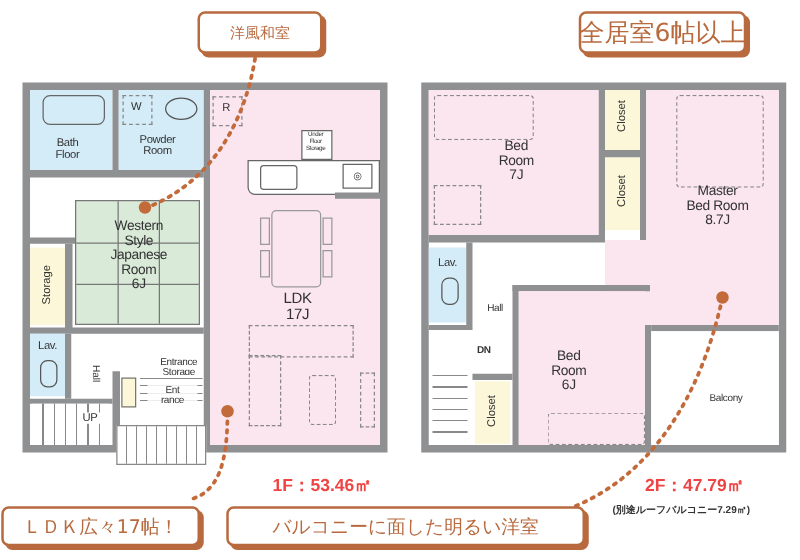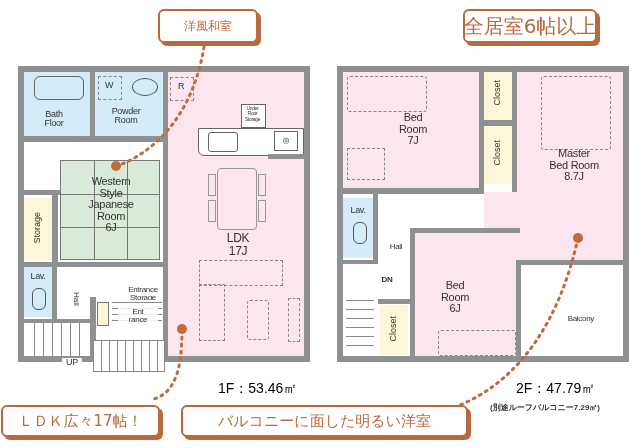--- a/index.html
+++ b/index.html
@@ -10,21 +10,21 @@
   .pink{background:#fbe5ee;}
   .blue{background:#d4ecf7;}
   .green{background:#d9ead8;}
   .cream{background:#fbf7d8;}
   .white{background:#fff;}
   .lbl{position:absolute;text-align:center;color:#333;line-height:1.05;white-space:pre-line;letter-spacing:-0.3px;}
   .vlbl{position:absolute;writing-mode:vertical-rl;transform:rotate(180deg);font-size:9px;color:#333;}
   .callout{position:absolute;border:2px solid #b86a3e;border-radius:6px;background:#fff;color:#b86a3e;font-family:"DejaVu Sans",sans-serif;box-shadow:3px 3px 0 #b86a3e;display:flex;align-items:center;justify-content:center;white-space:nowrap;}
   .dash{position:absolute;border:1px dashed #888;}
   .dot{position:absolute;width:10px;height:10px;border-radius:50%;background:#c26a3a;}
-  .area{position:absolute;font-weight:normal;color:#000000;text-align:center;}
+  .area{position:absolute;font-weight:bold;color:#ef4444;text-align:center;}
   svg{position:absolute;left:0;top:0;overflow:visible;}
 </style>
 </head>
 <body>
 
 <div>
 
   <div class="wall" style="left:18px;top:66px;width:292px;height:296px;"></div>
 
   <div class="room white" style="left:24px;top:72px;width:280px;height:284px;"></div>
@@ -91,21 +91,21 @@
   <div class="room blue" style="left:24px;top:267px;width:28px;height:50px;"></div>
   <div class="lbl" style="left:26px;top:272px;width:24px;font-size:9px;">Lav.</div>
   <div class="abs" style="left:32px;top:288px;width:12px;height:20px;border:1px solid #555;border-radius:6px;"></div>
   <div class="wall" style="left:52px;top:267px;width:5px;height:52px;"></div>
   <div class="vlbl" style="left:72px;top:292px;font-size:8px;transform:none;">Hall</div>
   <div class="lbl" style="left:118px;top:270px;width:50px;font-size:8px;margin-top:16px;">Entrance
 Storage</div>
 
   <div class="wall" style="left:24px;top:319px;width:66px;height:4px;"></div>
   <div class="abs" style="left:26px;top:323px;width:62px;height:33px;background:repeating-linear-gradient(90deg,#fff 0 8px,#888 8px 9px);"></div>
-  <div class="lbl" style="left:62px;top:330px;width:20px;font-size:9px;background:#fff;margin-top:28px;">UP</div>
+  <div class="lbl" style="left:62px;top:330px;width:20px;font-size:9px;background:#fff;">UP</div>
 
   <div class="wall" style="left:90px;top:297px;width:6px;height:59px;"></div>
   <div class="room cream" style="left:97px;top:302px;width:10px;height:22px;border:1px solid #777;"></div>
   <div class="abs" style="left:112px;top:300px;width:50px;height:26px;background:repeating-linear-gradient(0deg,#fff 0 5px,#888 5px 6px);"></div>
   <div class="lbl" style="left:118px;top:308px;width:40px;font-size:8px;background:rgba(255,255,255,.85);">Ent
 rance</div>
   <div class="abs" style="left:93px;top:340px;width:70px;height:30px;background:repeating-linear-gradient(90deg,#fff 0 7px,#888 7px 8px),#fff;border:1px solid #888;"></div>
 
   <div class="area" style="left:218px;top:380px;font-size:14px;">1F：53.46㎡</div>
 </div>

